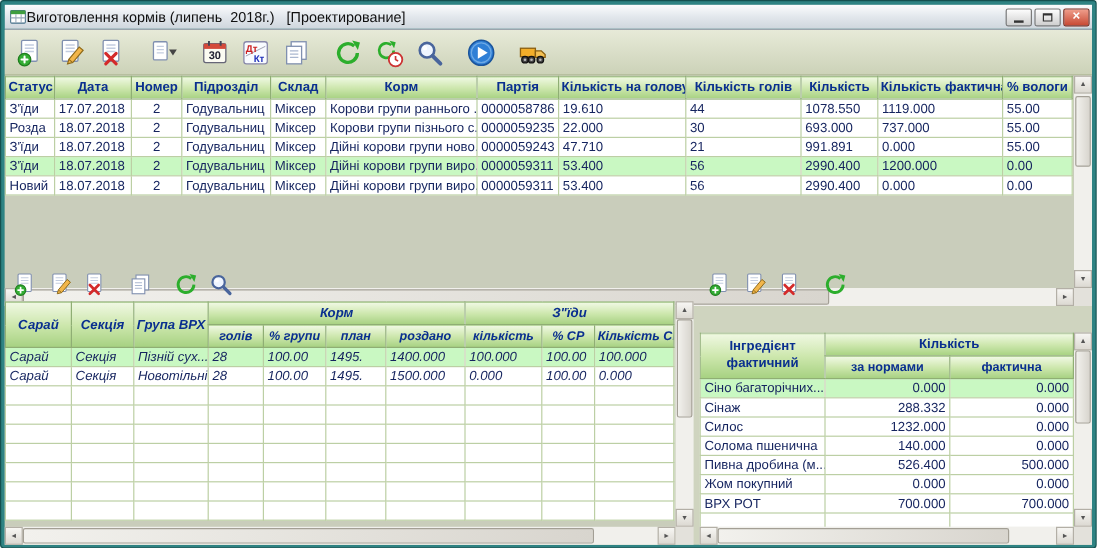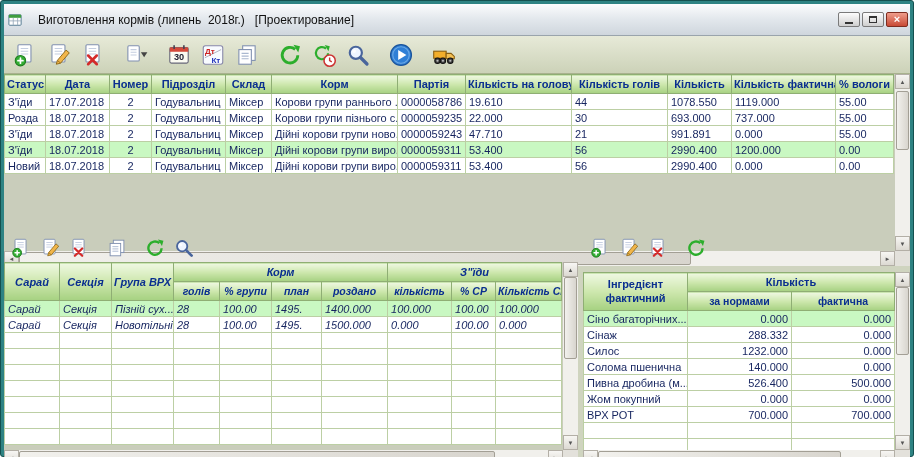--- a/index.html
+++ b/index.html
@@ -1,20 +1,20 @@
 <!DOCTYPE html>
 <html><head>
 <meta charset="utf-8">
 <style>
   * { margin:0; padding:0; box-sizing:border-box; }
   html,body { width:914px; height:457px; overflow:hidden; font-family:"Liberation Sans",sans-serif; }
   .frame { position:relative; width:914px; height:457px; background:#2e8383; border:1px solid #14504f; padding:3px; border-radius:3px; }
 
   
-  .titlebar { height:32px; display:flex; align-items:center; gap:16px; padding:0 2px 0 4px;
+  .titlebar { height:21px; display:flex; align-items:center; gap:0; padding:0 2px 0 4px;
     background:linear-gradient(180deg,#fbfcfd 0%,#e2e7ec 50%,#cfd6dd 100%);
     border-bottom:1px solid #9aa4ac; font-size:12px; color:#111; }
   .title { flex:1; white-space:pre; overflow:hidden; }
   .app-icon svg { width:14px; height:14px; display:block; }
   .winbtns { display:flex; align-items:center; }
   .wbtn { width:22px; height:15px; margin-left:2px; border:1px solid #7a7a7a; border-radius:2px;
     background:linear-gradient(180deg,#fdfdfd,#cfcfcf); display:flex; align-items:center; justify-content:center; }
   .wbtn.close { background:linear-gradient(180deg,#ef9d8b,#c84a35); border-color:#7e2d20; }
   .glyph-min { width:8px; height:2px; background:#333; margin-top:7px; }
   .glyph-max { width:8px; height:7px; border:1px solid #333; border-top-width:2px; }
@@ -45,21 +45,21 @@
   th.wrapth { white-space:normal; line-height:1.25; }
   td { background:#fff; border:1px solid #bccfa4; color:#15245f; padding:0 3px; height:16px;
     white-space:nowrap; overflow:hidden; text-align:left; }
   tr.selected td { background:#c9f8c2; }
   tr.summary td { background:#a8d68b; color:#0a2f8f; font-weight:bold; }
   td.r { text-align:right; } td.c { text-align:center; } td.l { text-align:left; }
 
   
   .bottom { position:absolute; top:198px; left:0; right:0; bottom:0; display:flex; gap:5px; }
   .left-panel { width:574px; display:flex; flex-direction:column; }
-  .right-panel { flex:1; display:flex; flex-direction:column; }
+  .right-panel { flex:1; display:flex; flex-direction:column;gap:16px; }
 
   
   .sb { position:absolute; display:flex; background:#f1f0ec; }
   .sbv { flex-direction:column; top:0; right:0; bottom:15px; width:15px; }
   .sbh { flex-direction:row; left:0; right:15px; bottom:0; height:15px; }
   .sb-btn { flex:0 0 15px; width:15px; height:15px; display:flex; align-items:center; justify-content:center;
     font-size:6px; color:#555; background:linear-gradient(180deg,#f7f6f3,#dcd9d2); border:1px solid #b3afa6; }
   .sb-track { flex:1; position:relative; }
   .sb-thumb { position:absolute; background:linear-gradient(90deg,#f2f1ed,#d8d5ce); border:1px solid #a39f95; border-radius:2px; }
   .sbv .sb-thumb { left:1px; right:1px; }

